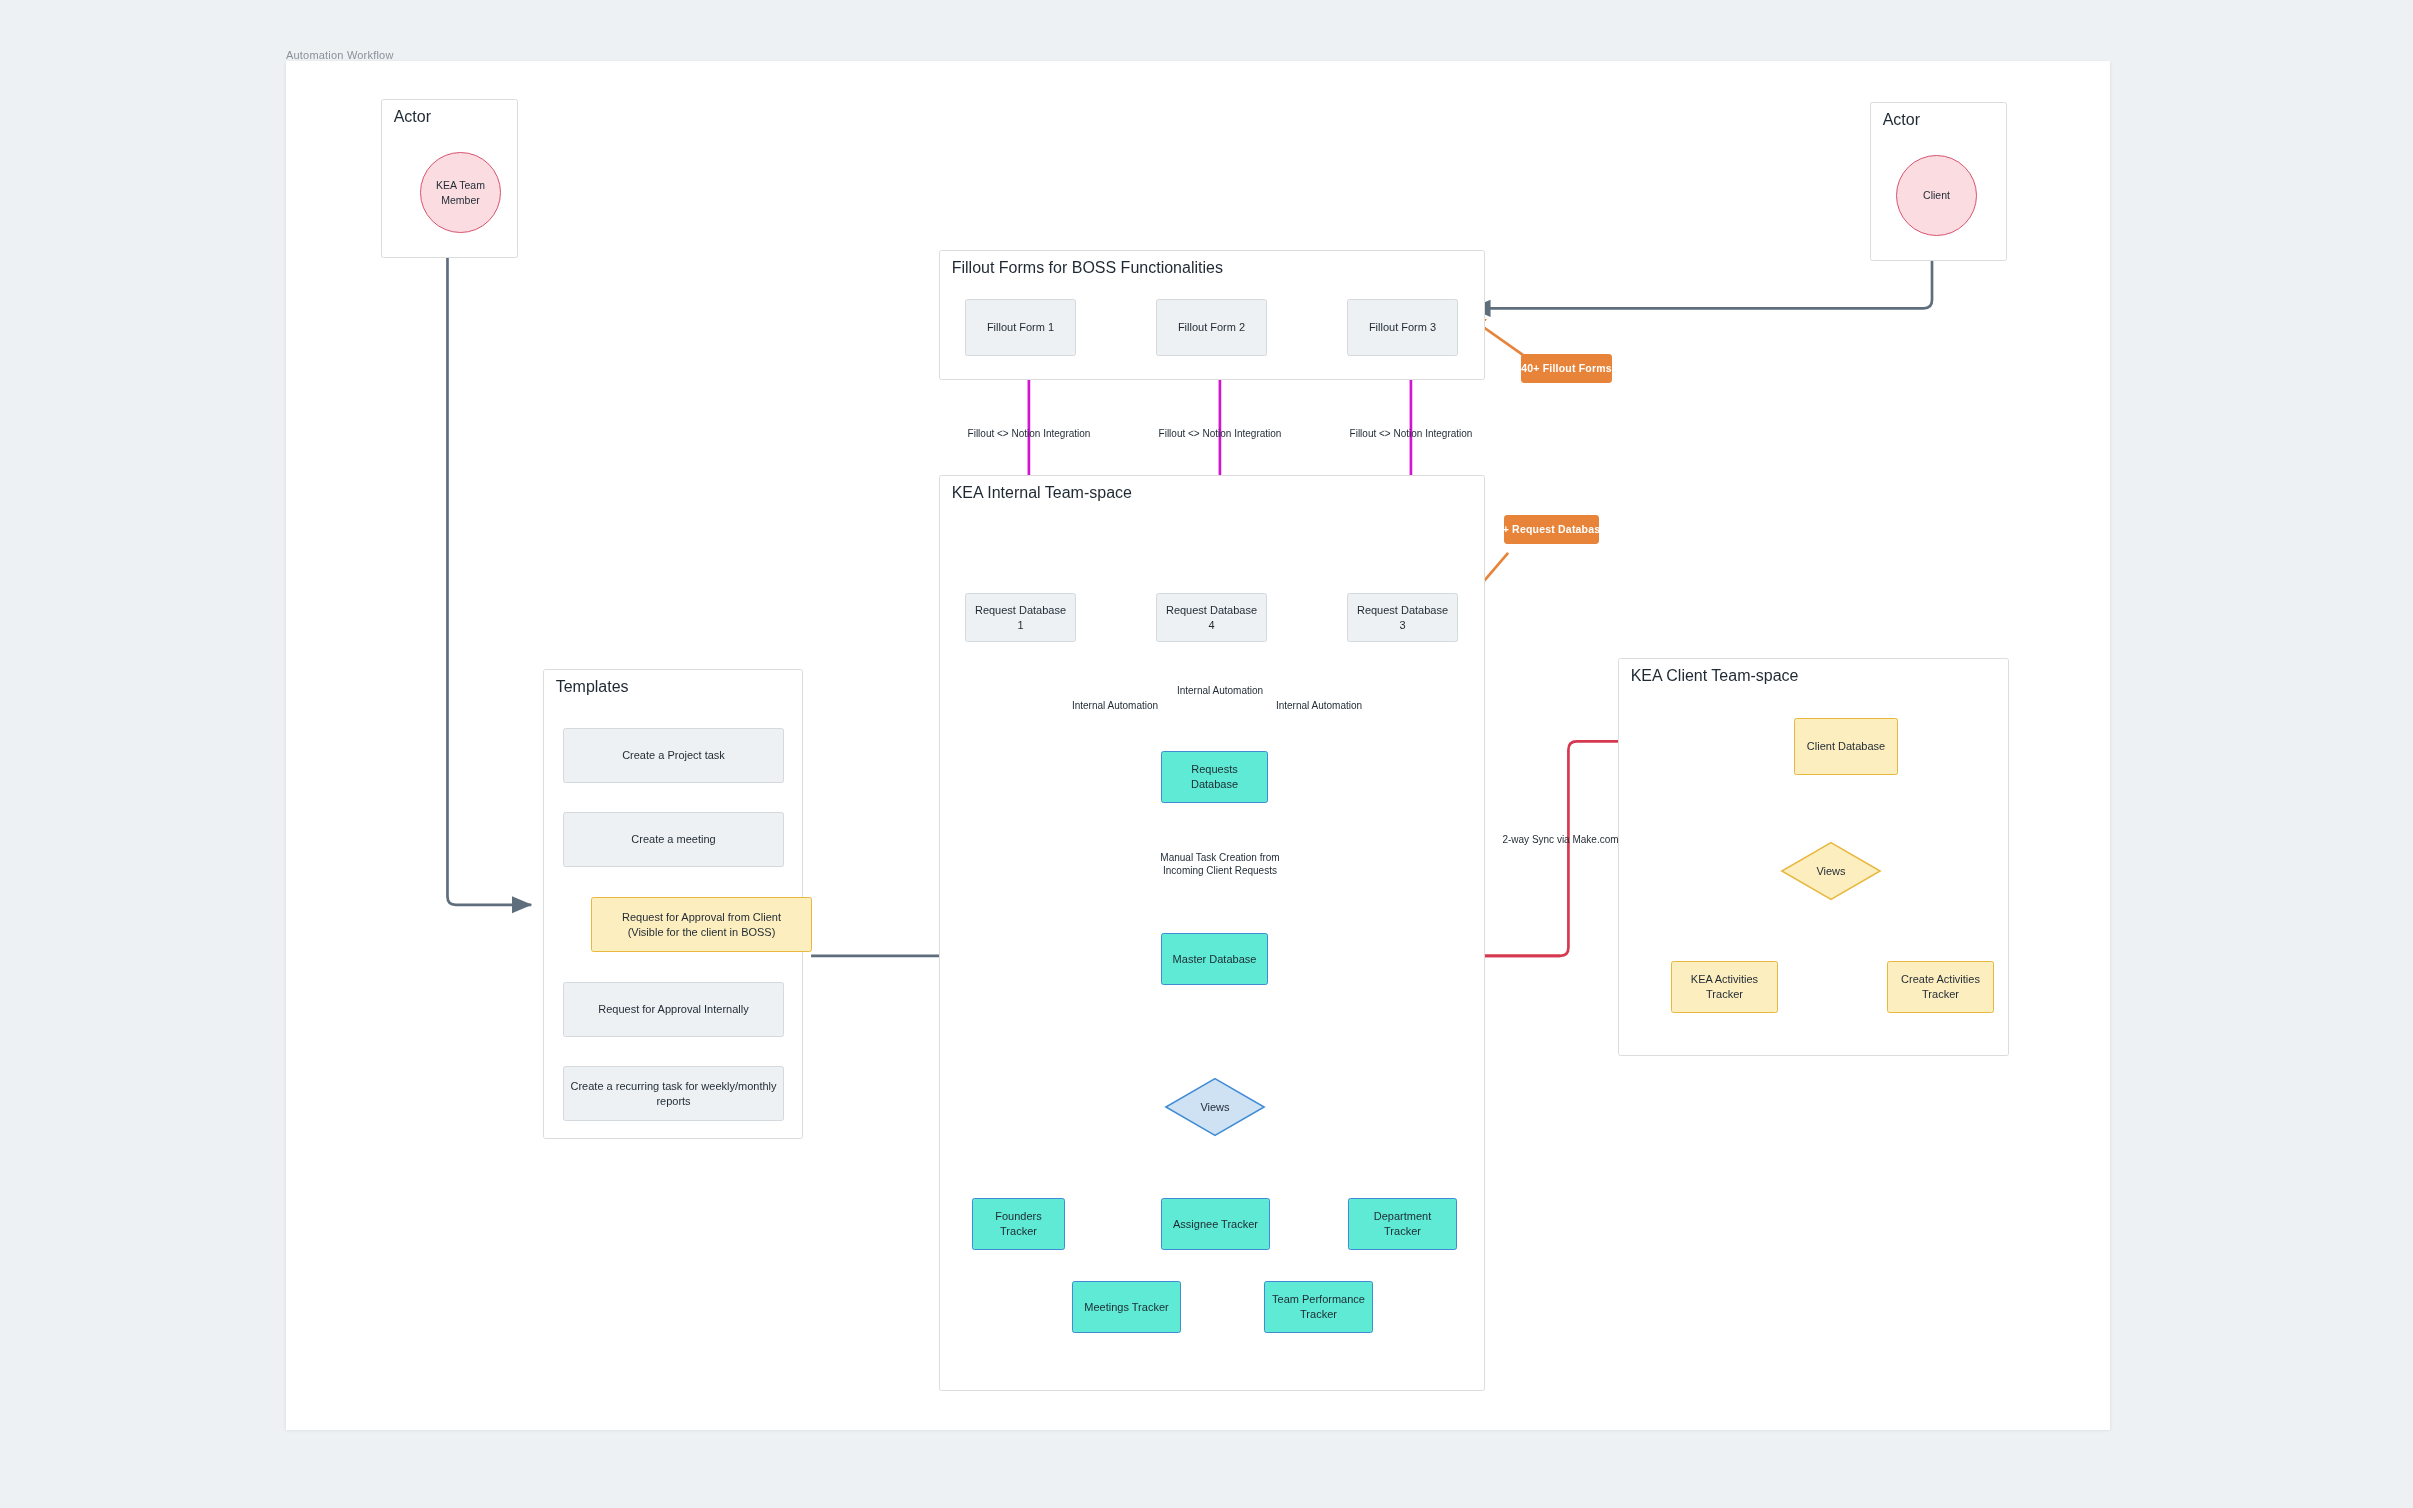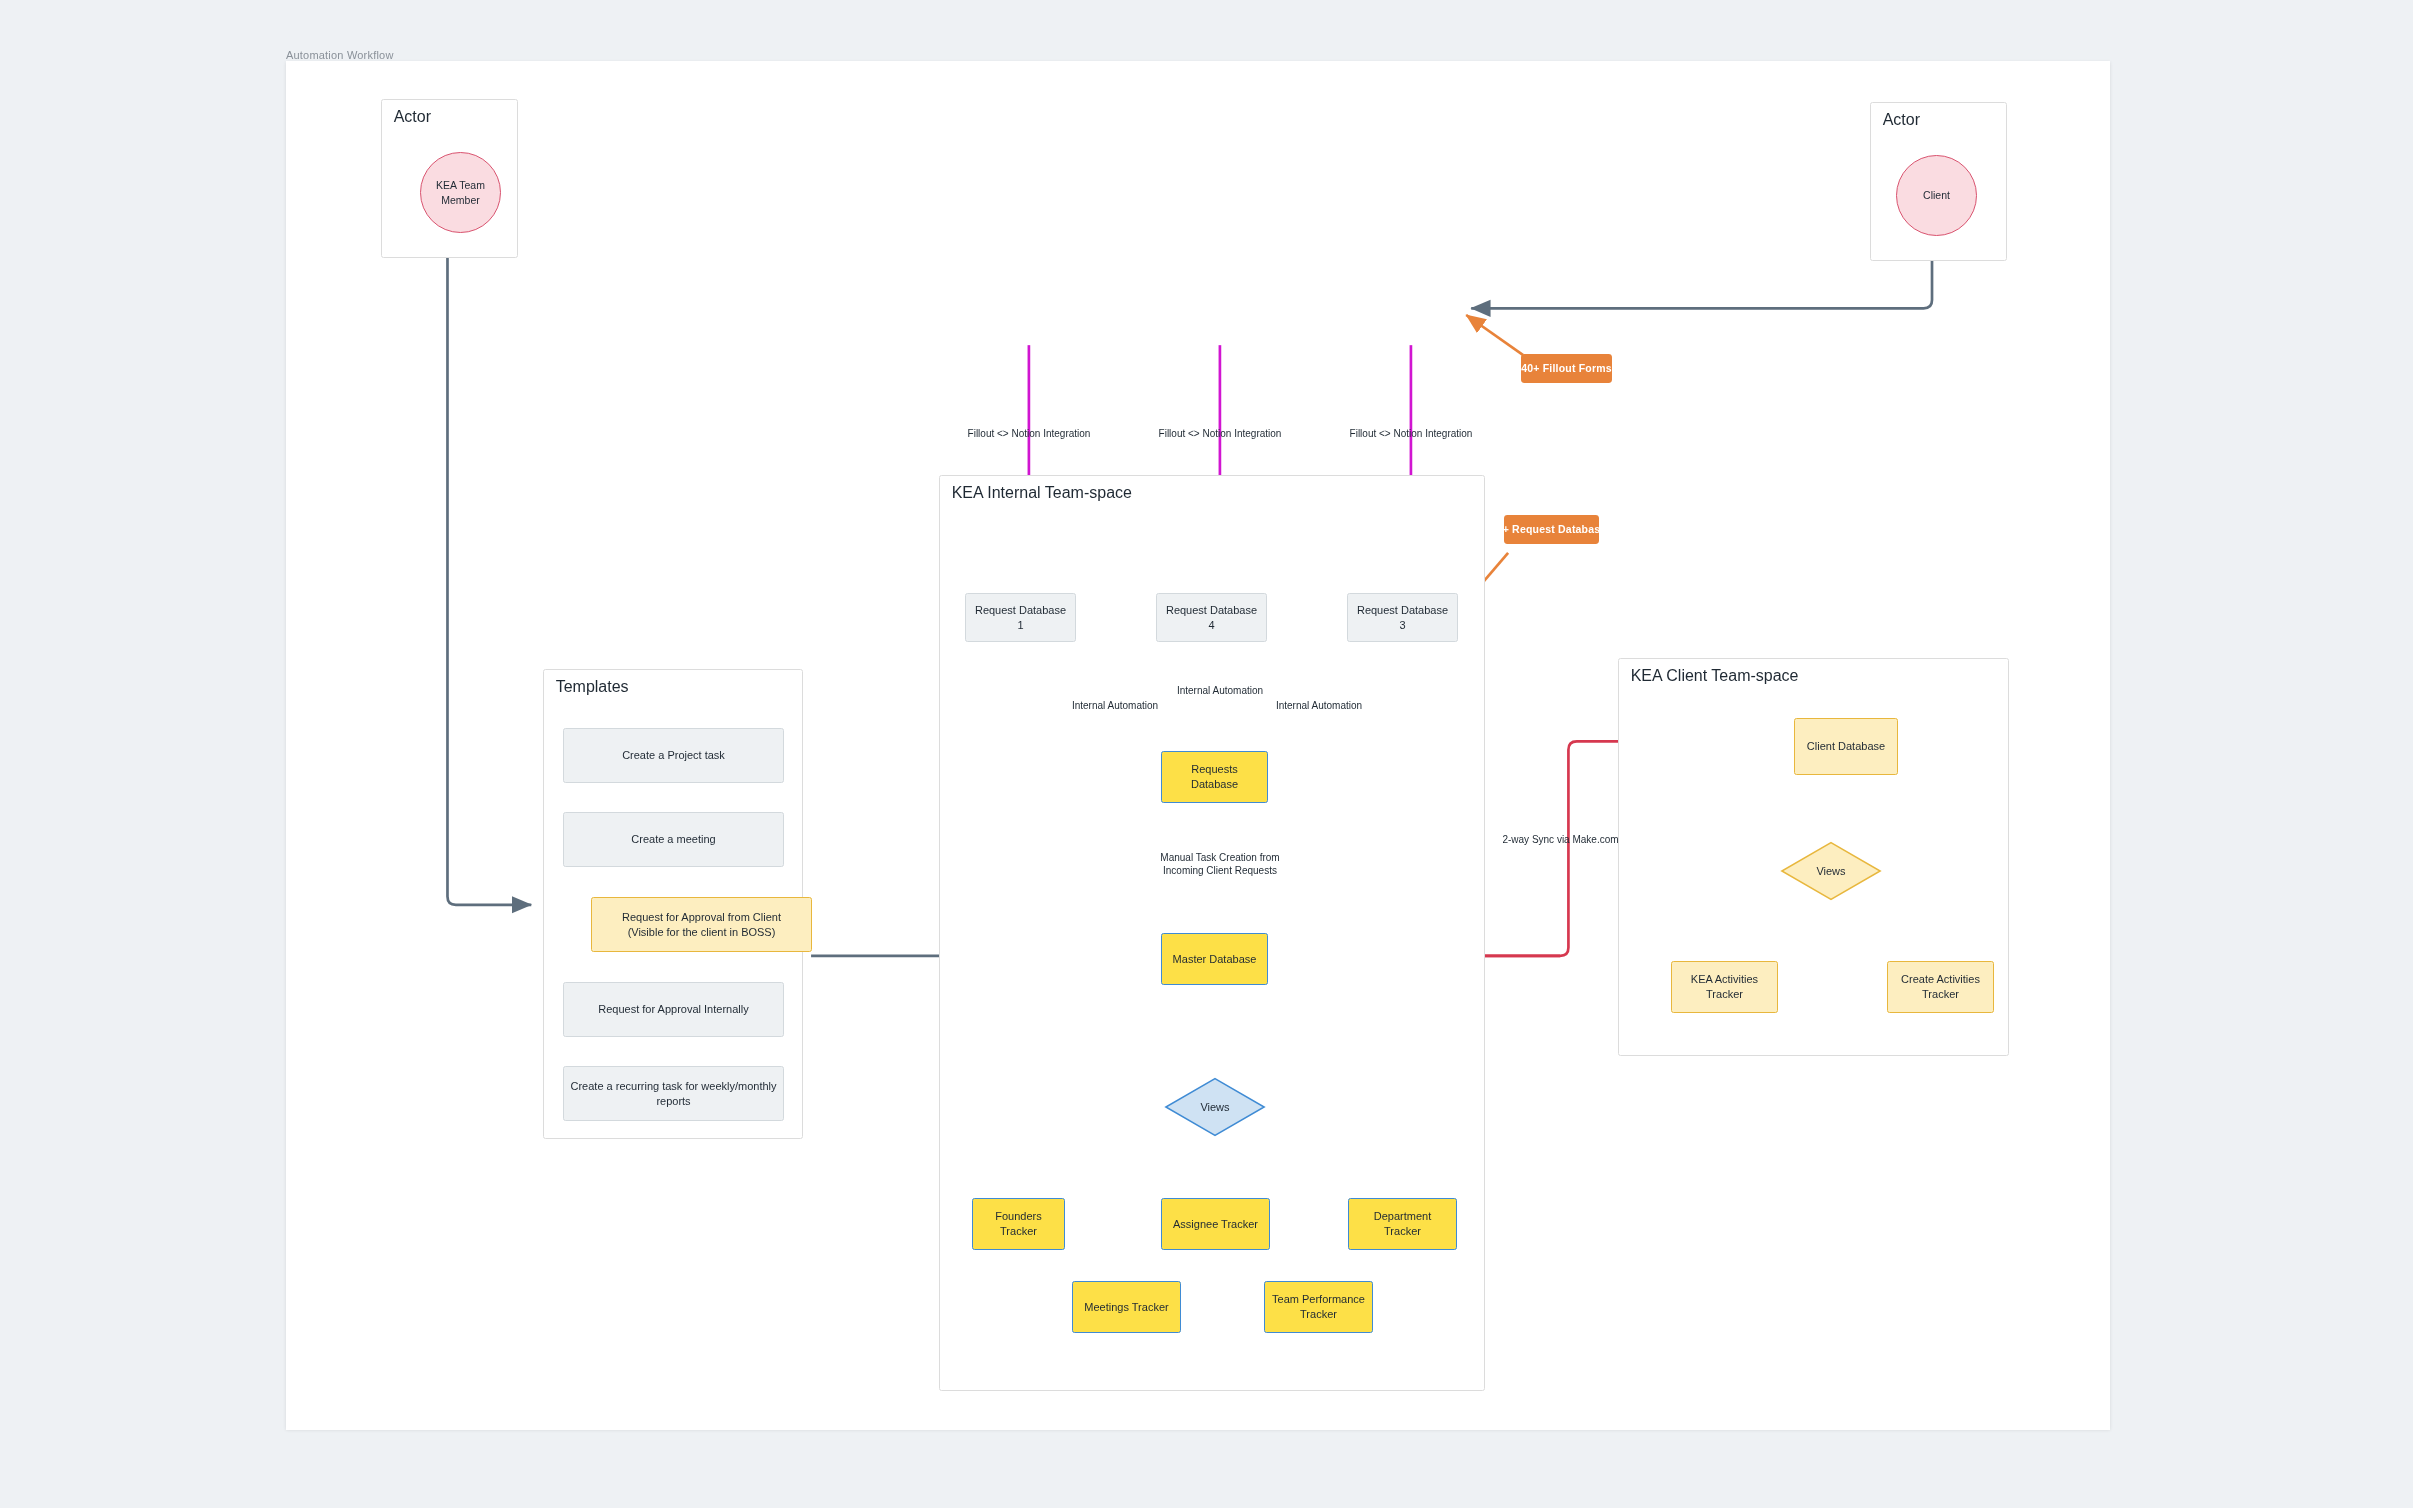--- a/index.html
+++ b/index.html
@@ -38,21 +38,21 @@
 
   
   .node {
     position: absolute; box-sizing: border-box;
     display: flex; align-items: center; justify-content: center;
     text-align: center; line-height: 1.35;
     font-size: 11px; color: #1f2933;
     border-radius: 2.5px; padding: 1.7px 5px;
   }
   .node.grey   { background: #eef1f3; border: 1.1px solid #d3d9dd; }
-  .node.blue   { background: #fde047; border: 1.3px solid #3f8bd4; }
+  .node.blue   { background: #5eead4; border: 1.3px solid #3f8bd4; }
   .node.yellow { background: #fdeec0; border: 1.3px solid #e8b73d; }
 
   .circle {
     position: absolute; box-sizing: border-box;
     border-radius: 50%;
     background: #fadce1; border: 1.3px solid #d9536f;
     display:flex; align-items:center; justify-content:center;
     text-align:center; line-height:1.4; font-size:10.5px; color:#1f2933;
   }
 
@@ -159,20 +159,33 @@
     </div>
   </div>
 
   <div class="group" style="left:1870px; top:102px; width:137px; height:159px;">
     <div class="group-title">Actor</div>
     <div class="circle" style="left:25px; top:52px; width:81px; height:81px;">
       <span>Client</span>
     </div>
   </div>
 
+  <div class="group" style="left:939px; top:250px; width:546px; height:130px;">
+    <div class="group-title">Fillout Forms for BOSS Functionalities</div>
+
+    <div class="node grey" style="left:25px; top:48px; width:111px; height:57px;">
+      <span>Fillout Form 1</span>
+    </div>
+    <div class="node grey" style="left:216px; top:48px; width:111px; height:57px;">
+      <span>Fillout Form 2</span>
+    </div>
+    <div class="node grey" style="left:407px; top:48px; width:111px; height:57px;">
+      <span>Fillout Form 3</span>
+    </div>
+  </div>
 
   <div class="badge" style="left:1521px; top:354px; width:91px; height:28.5px;">
     <span>40+ Fillout Forms</span>
   </div>
 
   <div class="edge-label" style="left:962px; top:427px; width:134px; text-align:center;">
     <span>Fillout &lt;&gt; Notion Integration</span>
   </div>
   <div class="edge-label" style="left:1153px; top:427px; width:134px; text-align:center;">
     <span>Fillout &lt;&gt; Notion Integration</span>

